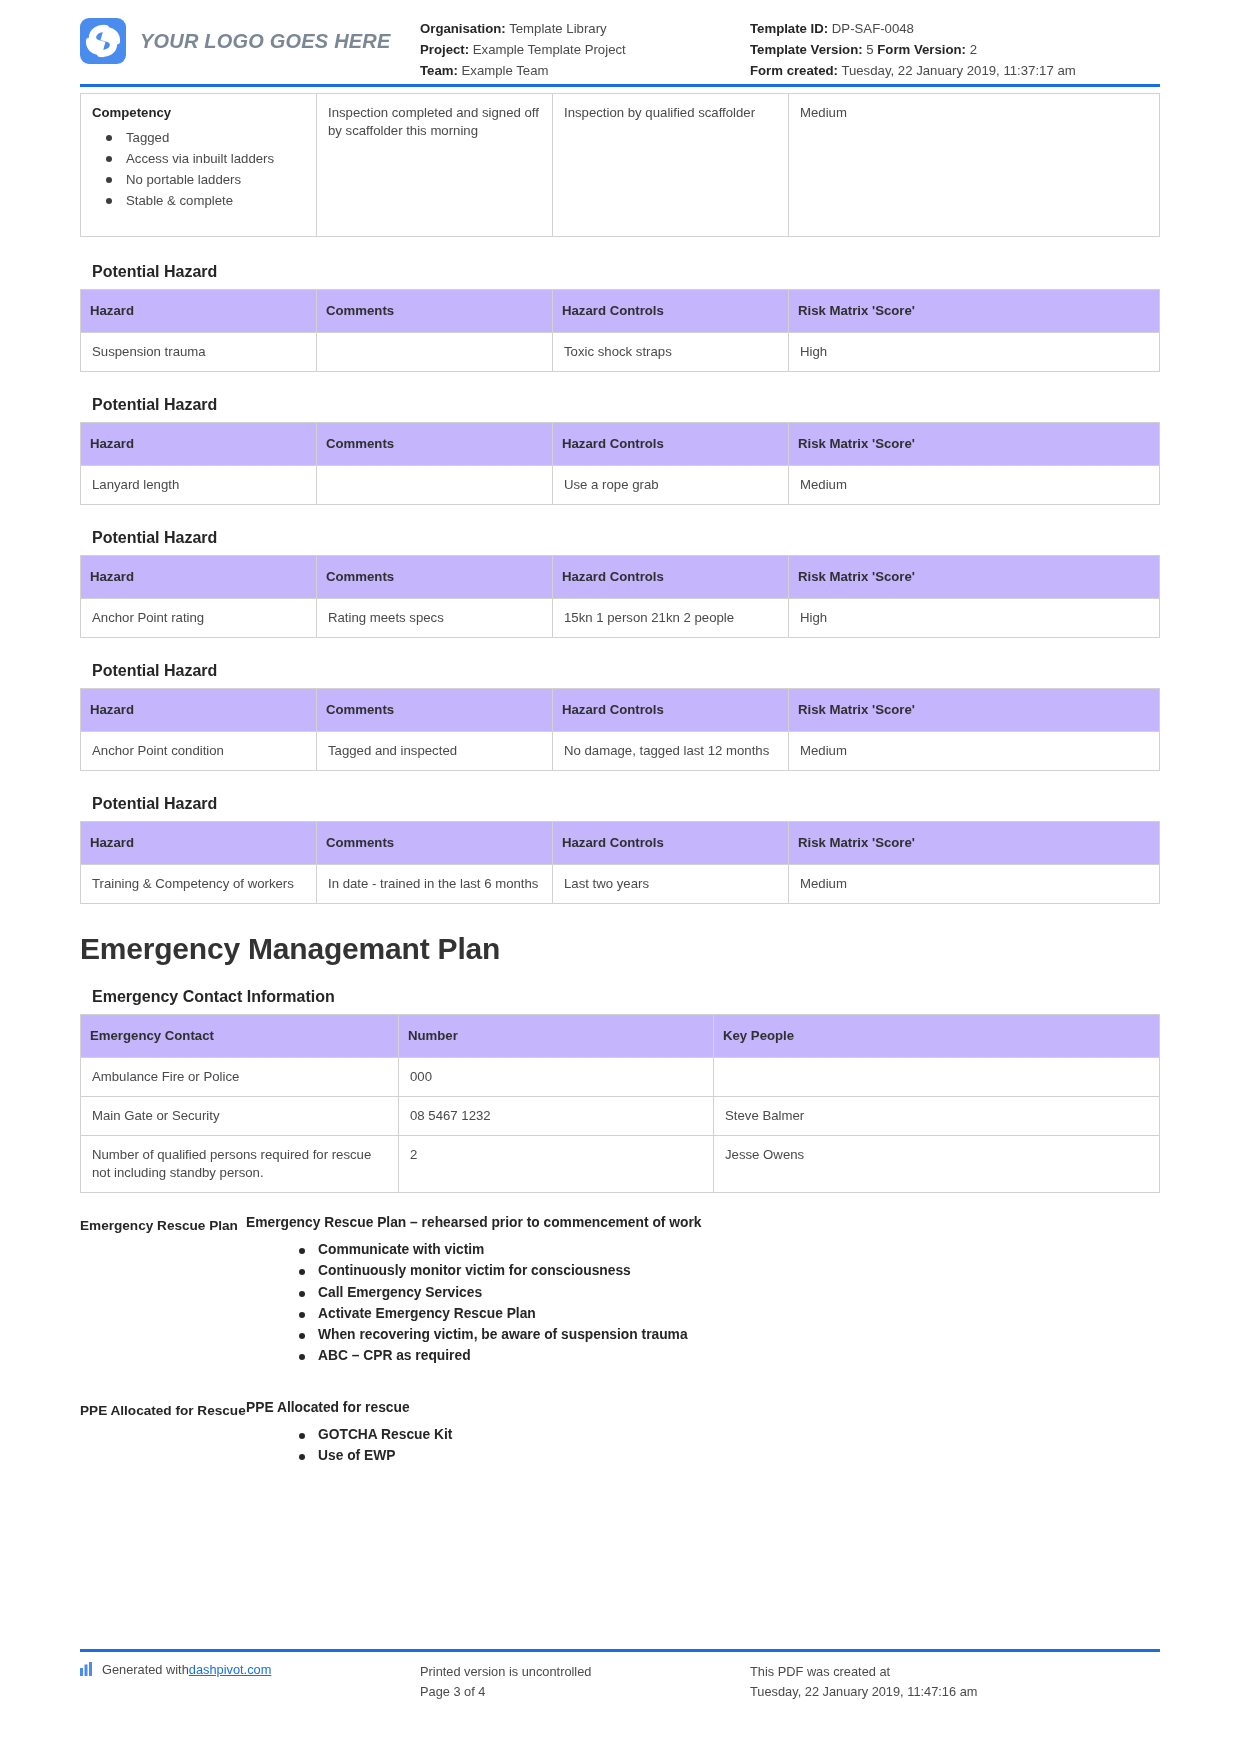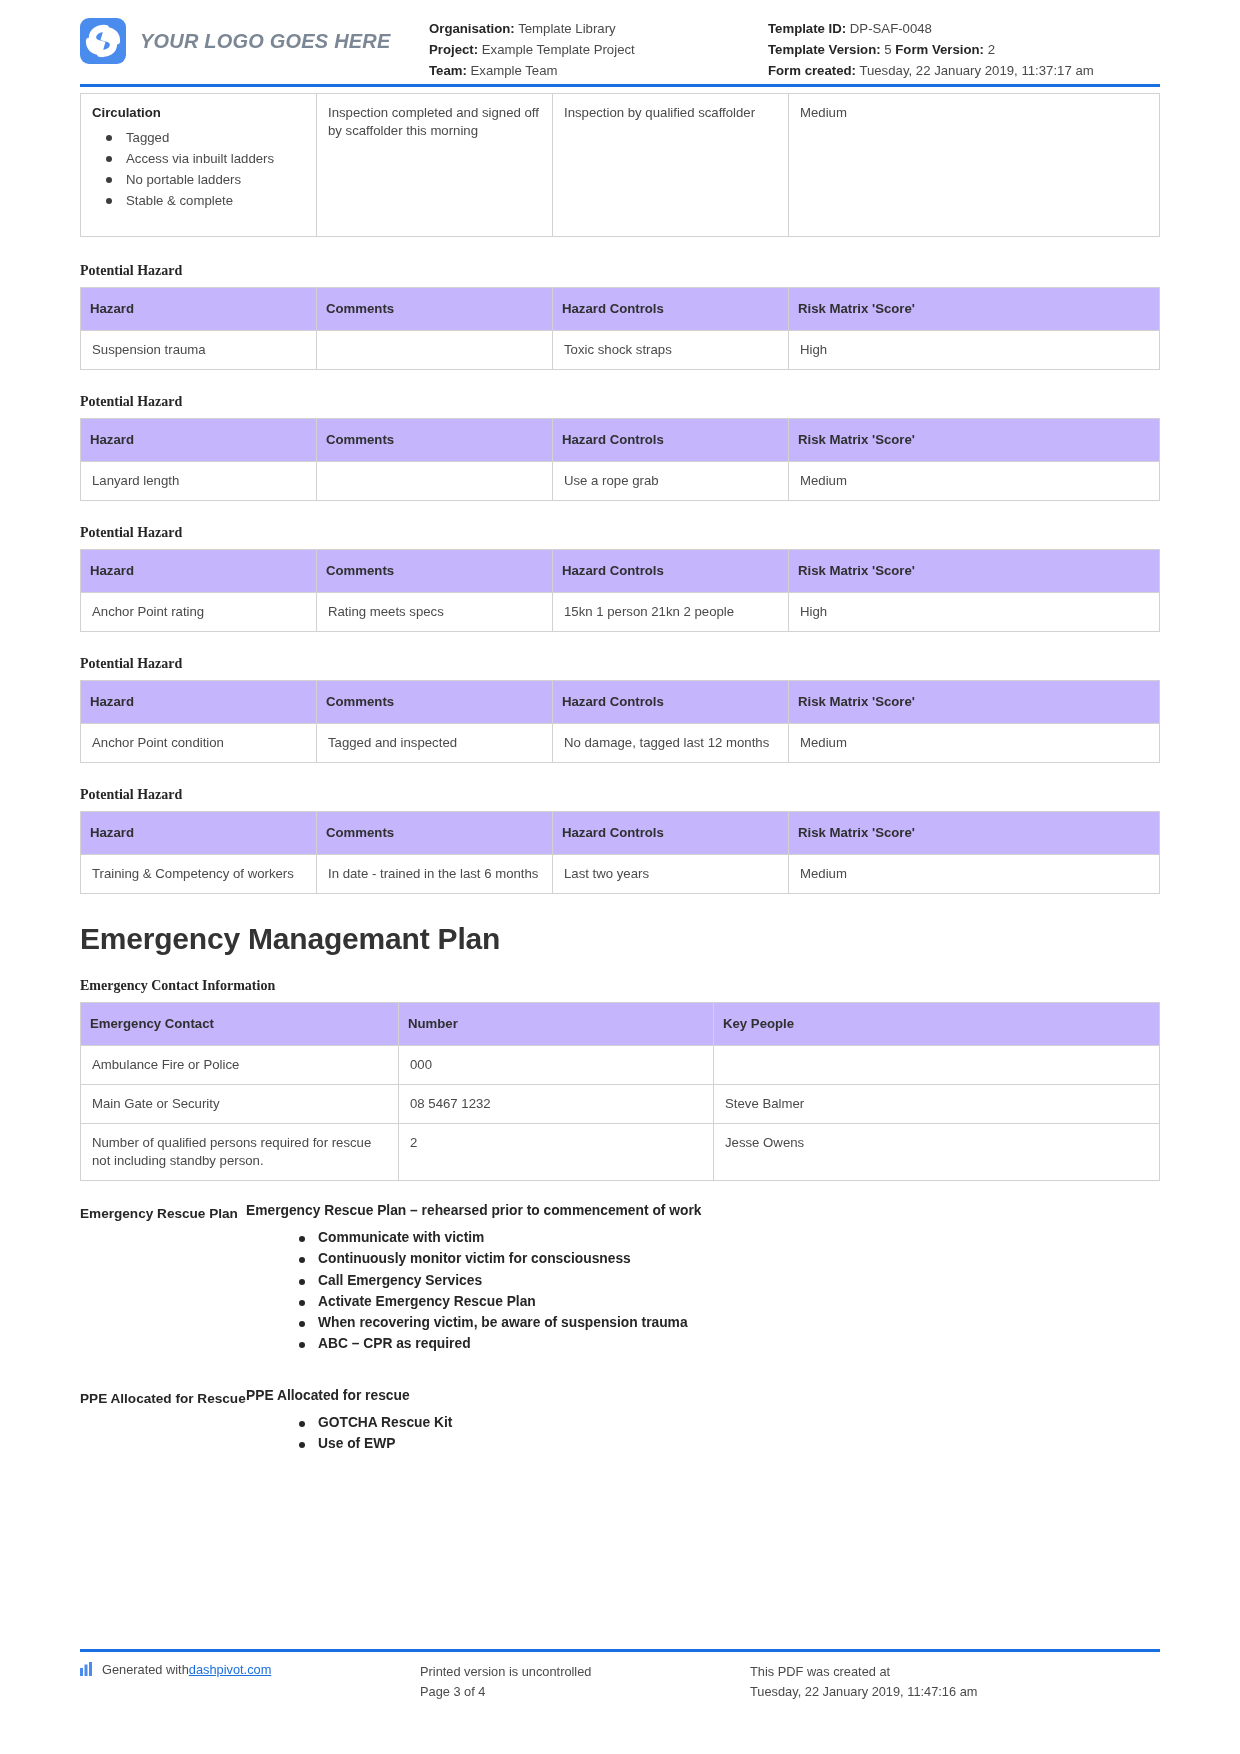--- a/index.html
+++ b/index.html
@@ -23,21 +23,20 @@
     position: relative;
   }
 
   
   .header {
     display: flex;
     align-items: flex-start;
     padding-top: 18px;
     height: 82px;
     box-sizing: border-box;
-    gap: 9px;
   }
   .logo-block {
     display: flex;
     align-items: center;
     width: 340px;
     flex: 0 0 340px;
   }
   .logo-mark {
     width: 46px;
     height: 46px;
@@ -115,25 +114,24 @@
     position: absolute;
     left: -20px;
     top: 8px;
     width: 6px;
     height: 6px;
     border-radius: 50%;
     background: #3d3d3d;
   }
 
   .section-label {
-    font-size: 14px;
+    font-size: 16px;
     font-weight: bold;
     color: #262626;
-    margin: 24px 0 8px 0;
-    font-family: Liberation Serif, serif;
+    margin: 24px 0 8px 12px;
   }
   .section-label.first { margin-top: 26px; }
 
   h1.plan-title {
     font-size: 30px;
     font-weight: bold;
     color: #333333;
     margin: 28px 0 22px 0;
     letter-spacing: -0.2px;
   }
@@ -279,21 +277,21 @@
   <table class="doc-table scaffold-table">
     <colgroup>
         <col class="s1">
         <col class="s2">
         <col class="s3">
         <col class="s4">
       </colgroup>
     <tbody>
       <tr>
         <td>
-          <div class="scaffold-title">Circulation</div>
+          <div class="scaffold-title">Competency</div>
           <ul class="tight">
             <li>Tagged</li>
             <li>Access via inbuilt ladders</li>
             <li>No portable ladders</li>
             <li>Stable &amp; complete</li>
           </ul>
         </td>
         <td>Inspection completed and signed off by scaffolder this morning</td>
         <td>Inspection by qualified scaffolder</td>
         <td>Medium</td>

